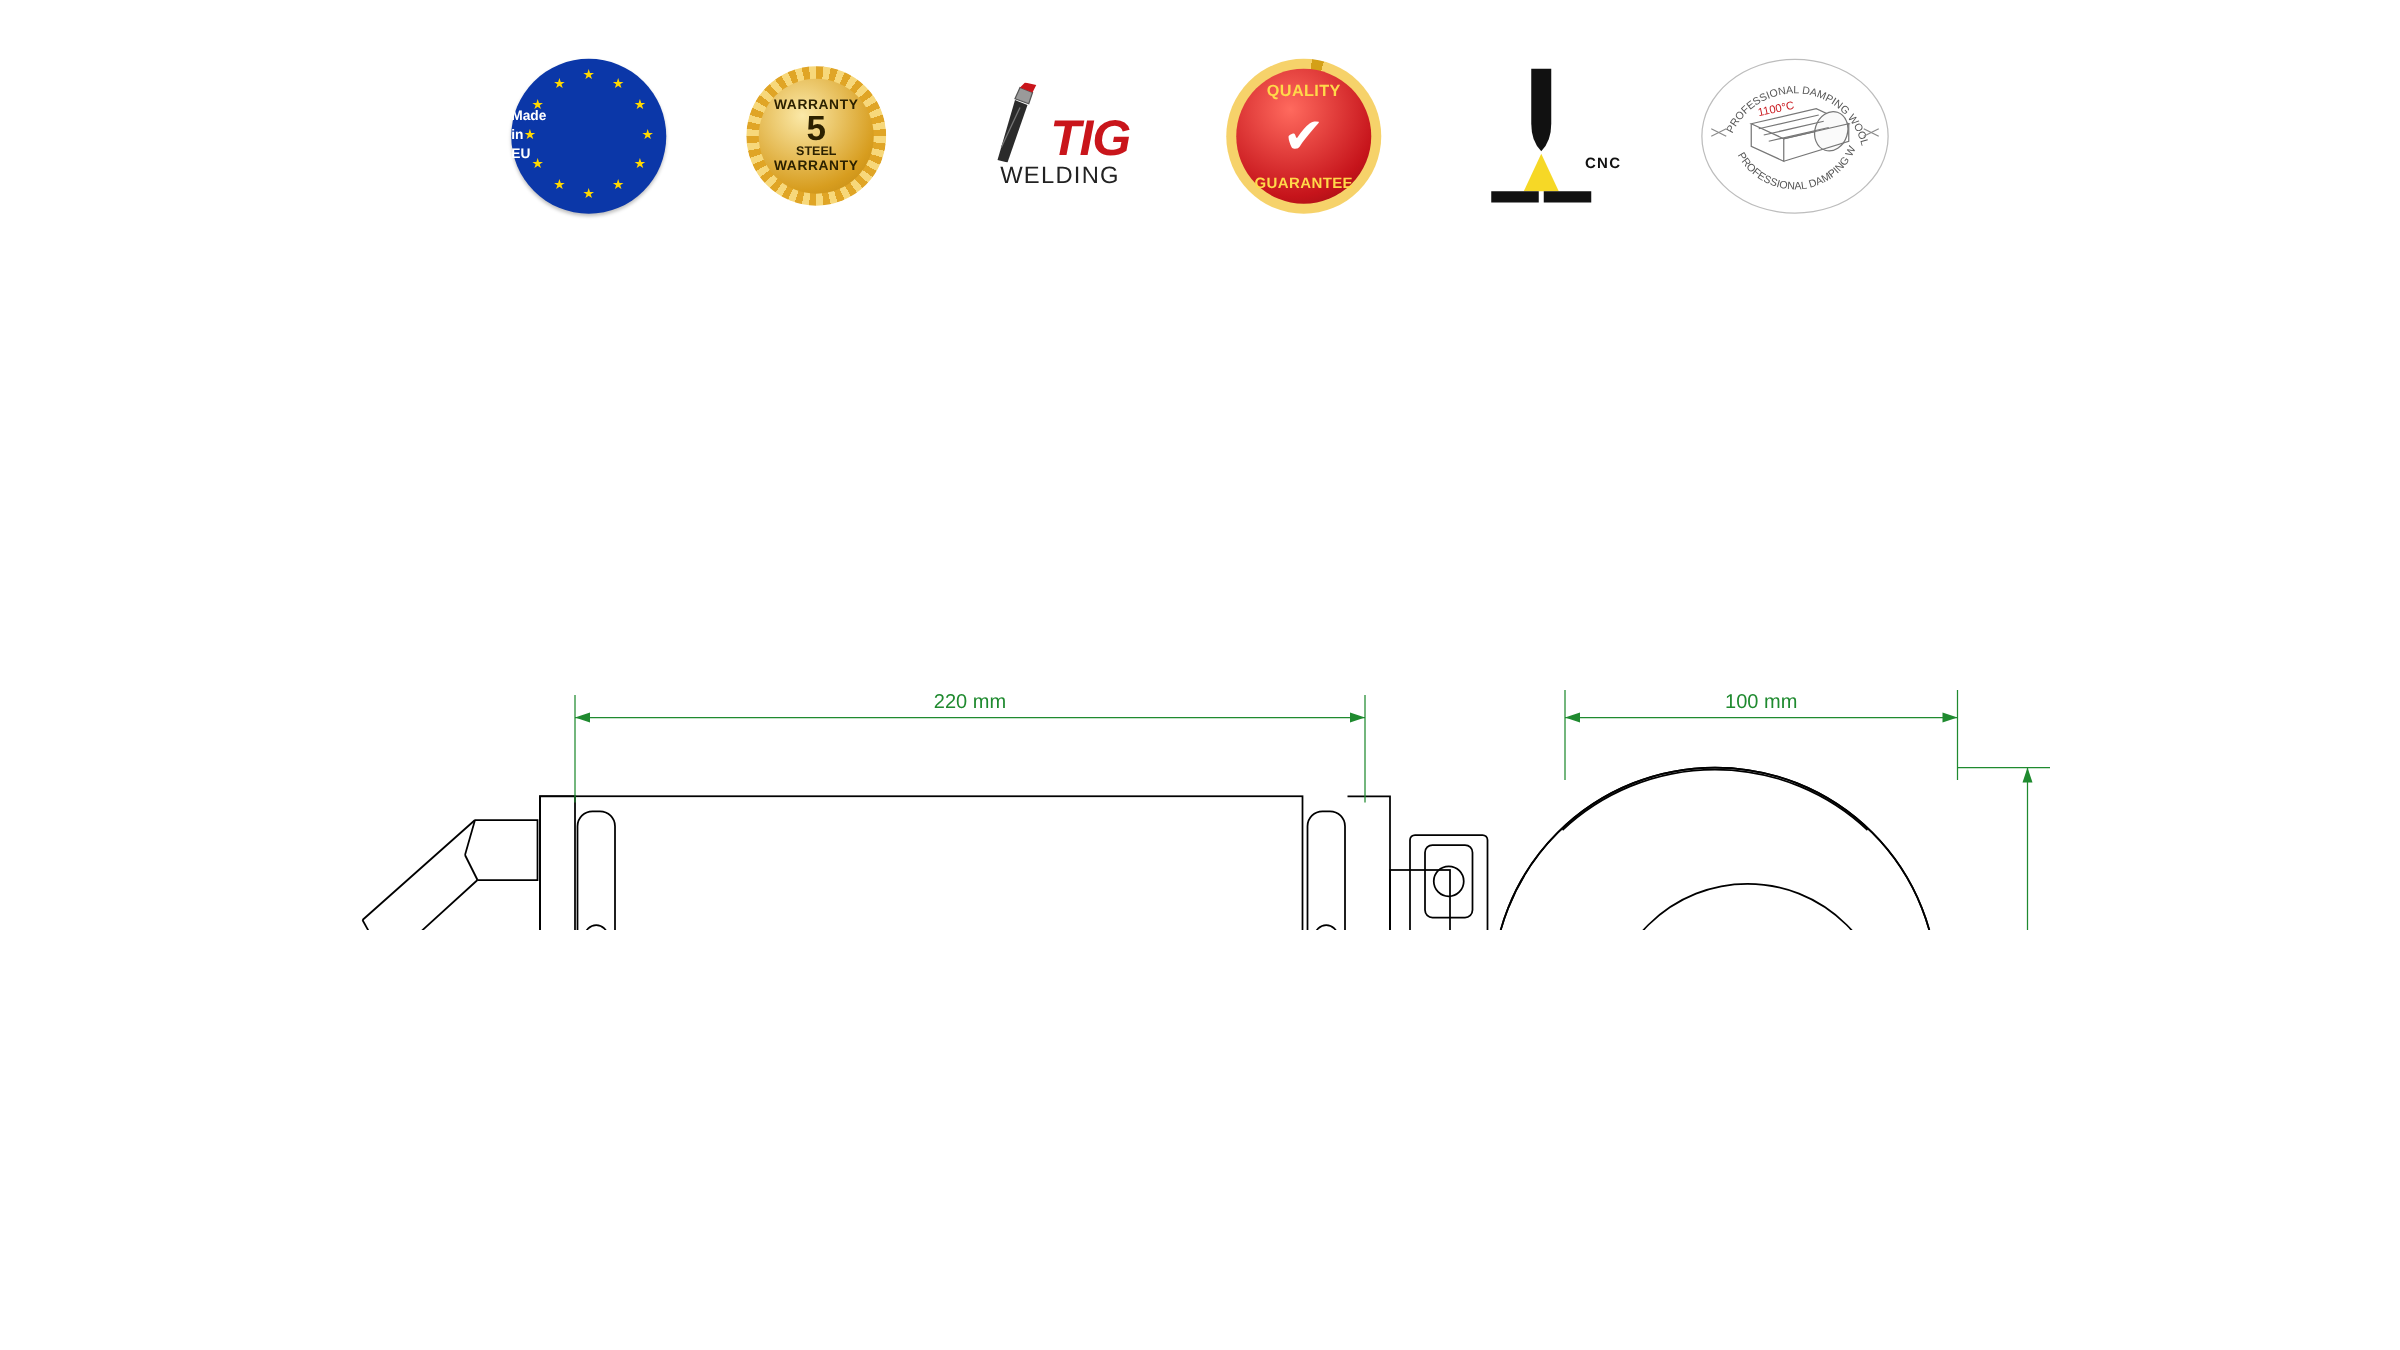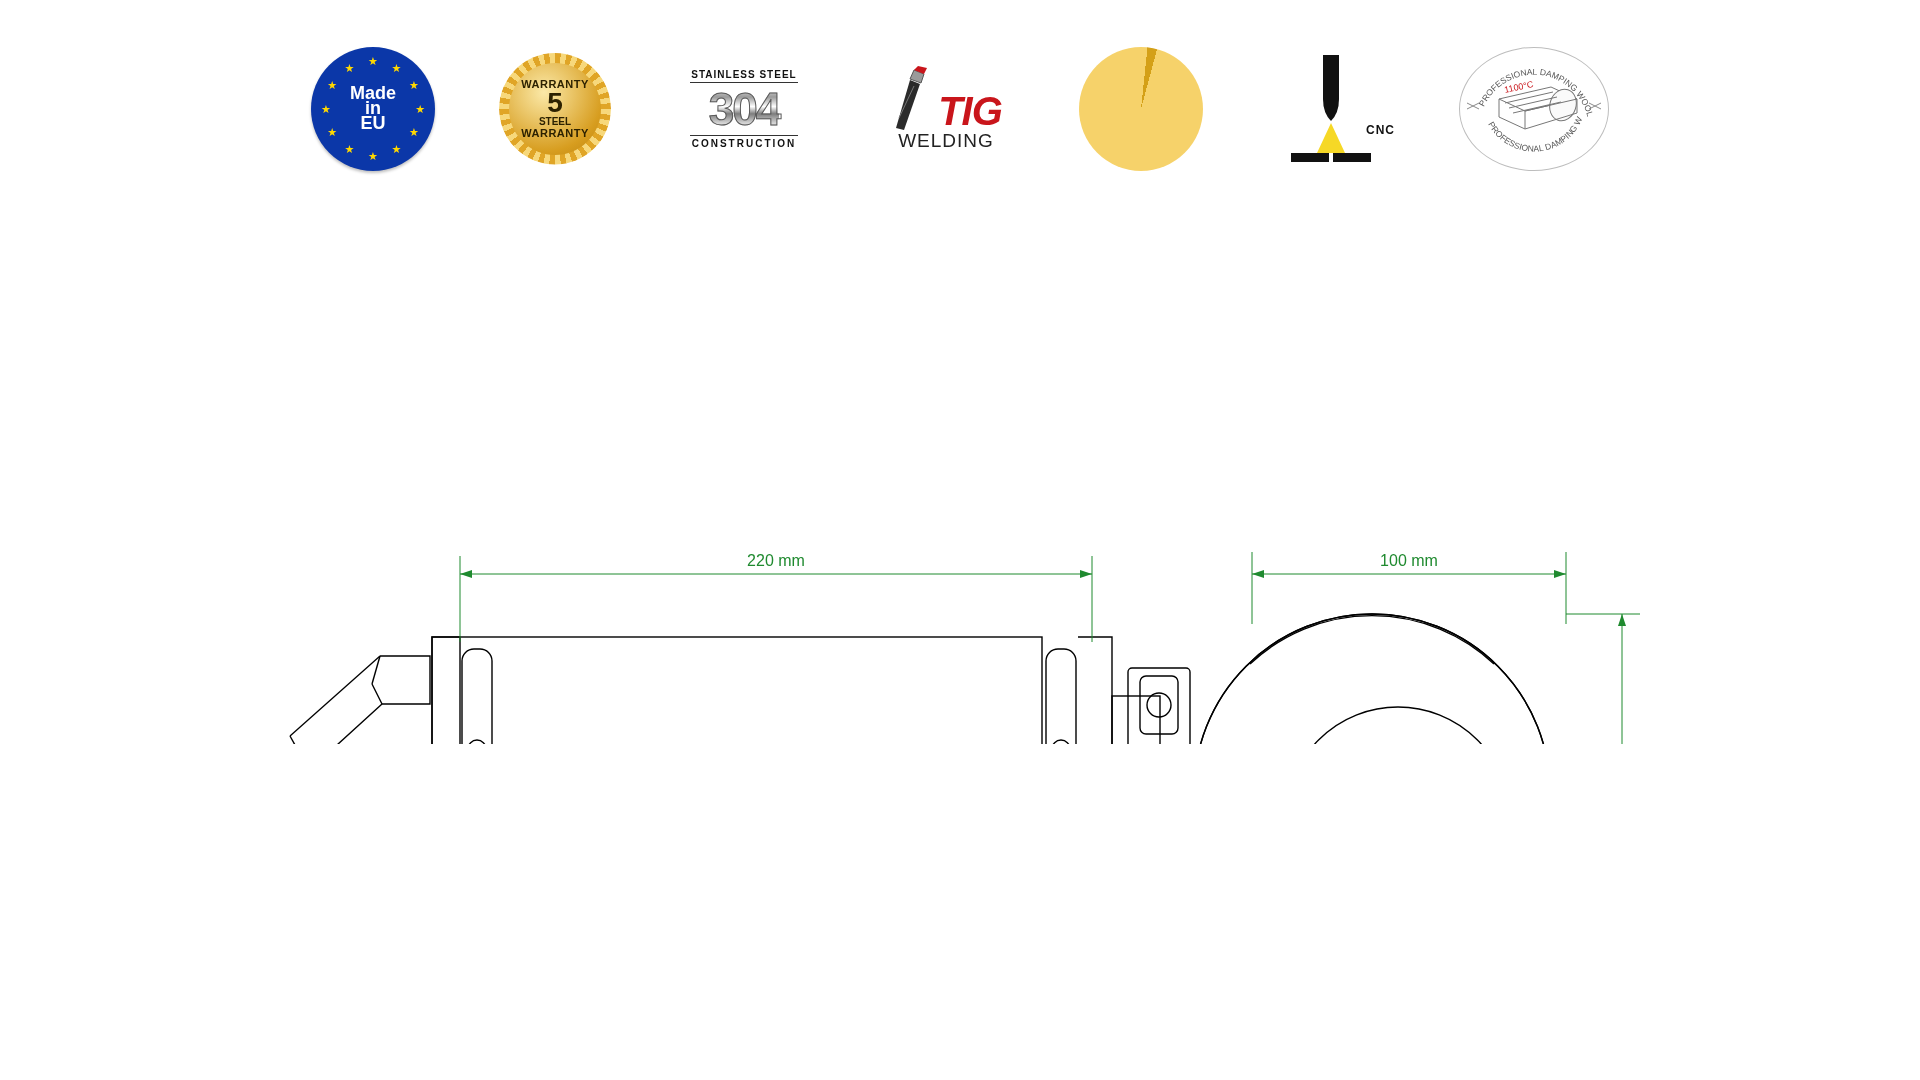--- a/index.html
+++ b/index.html
@@ -6,21 +6,21 @@
   body{width:1920px;height:1080px;position:relative;font-family:"Liberation Sans",sans-serif;color:#000;overflow:hidden;}
 
   
   .badges{position:absolute;top:26px;left:0;width:1920px;height:165px;display:flex;align-items:center;justify-content:center;gap:58px;}
   .badge{position:relative;display:flex;align-items:center;justify-content:center;}
 
   
   .eu{width:124px;height:124px;border-radius:50%;background:#0b37a8;position:relative;box-shadow:0 2px 3px rgba(0,0,0,.25);}
   .eu .stars{position:absolute;inset:0;}
   .eu .star{position:absolute;color:#ffd800;font-size:11px;line-height:11px;transform:translate(-50%,-50%);}
-  .eu .eutext{position:absolute;inset:0;display:flex;flex-direction:column;align-items:center;justify-content:center;color:#fff;font-weight:bold;font-size:18px;line-height:15px;}
+  .eu .eutext{position:absolute;inset:0;display:flex;flex-direction:column;justify-content:center;color:#fff;font-weight:bold;font-size:11px;line-height:15px;}
 
   
   .warr{width:124px;height:124px;position:relative;}
   .warr .ring{position:absolute;inset:6px;border-radius:50%;background:
      conic-gradient(from 0deg,#e0a526 0 6deg,#f7d87b 6deg 12deg,#e0a526 12deg 18deg,#f7d87b 18deg 24deg,
      #e0a526 24deg 30deg,#f7d87b 30deg 36deg,#e0a526 36deg 42deg,#f7d87b 42deg 48deg,
      #e0a526 48deg 54deg,#f7d87b 54deg 60deg,#e0a526 60deg 66deg,#f7d87b 66deg 72deg,
      #e0a526 72deg 78deg,#f7d87b 78deg 84deg,#e0a526 84deg 90deg,#f7d87b 90deg 96deg,
      #e0a526 96deg 102deg,#f7d87b 102deg 108deg,#e0a526 108deg 114deg,#f7d87b 114deg 120deg,
      #e0a526 120deg 126deg,#f7d87b 126deg 132deg,#e0a526 132deg 138deg,#f7d87b 138deg 144deg,
@@ -116,48 +116,44 @@
       <div class="ring"></div>
       <div class="inner">
         <div class="w-top">WARRANTY</div>
         <div class="w-num">5</div>
         <div class="w-yrs">STEEL</div>
         <div class="w-bot">WARRANTY</div>
       </div>
     </div>
   </div>
 
-  <div class="badge">
-    <div class="ss">
-      <div class="ss-top">STAINLESS STEEL</div>
-      <div class="ss-rule"></div>
-      <div class="ss-num">304</div>
-      <div class="ss-rule"></div>
-      <div class="ss-bot">CONSTRUCTION</div>
-    </div>
-  </div>
 
   <div class="badge">
     <div class="tig">
       <div class="tig-row">
         <svg class="torch" viewBox="0 0 42 64">
           <path d="M6 62 L20 14 L30 18 L14 64 Z" fill="#2b2b2b"></path>
           <path d="M20 13 L31 17 L34 8 L24 4 Z" fill="#9a9a9a" stroke="#555" stroke-width="1"></path>
           <path d="M24 4 L34 8 L37 2 L28 0 Z" fill="#c9151b"></path>
           <line x1="9" y1="52" x2="24" y2="20" stroke="#777" stroke-width="1"></line>
         </svg>
         <span class="tig-word">TIG</span>
       </div>
       <div class="welding">WELDING</div>
     </div>
   </div>
 
   <div class="badge">
     <div class="qg">
       <div class="qg-burst"></div>
+      <div class="qg-body">
+        <div class="qg-top">QUALITY</div>
+        <div class="qg-check">✔</div>
+        <div class="qg-bot">GUARANTEE</div>
+      </div>
     </div>
   </div>
 
   <div class="badge">
     <div class="cnc">
       <svg width="130" height="120" viewBox="0 0 130 120">
         <path d="M52 6 h16 v44 q0 14 -8 22 q-8 -8 -8 -22 z" fill="#111"></path>
         <path d="M60 74 L46 104 L74 104 Z" fill="#f5d100" opacity="0.85"></path>
         <rect x="20" y="104" width="38" height="9" fill="#111"></rect>
         <rect x="62" y="104" width="38" height="9" fill="#111"></rect>

